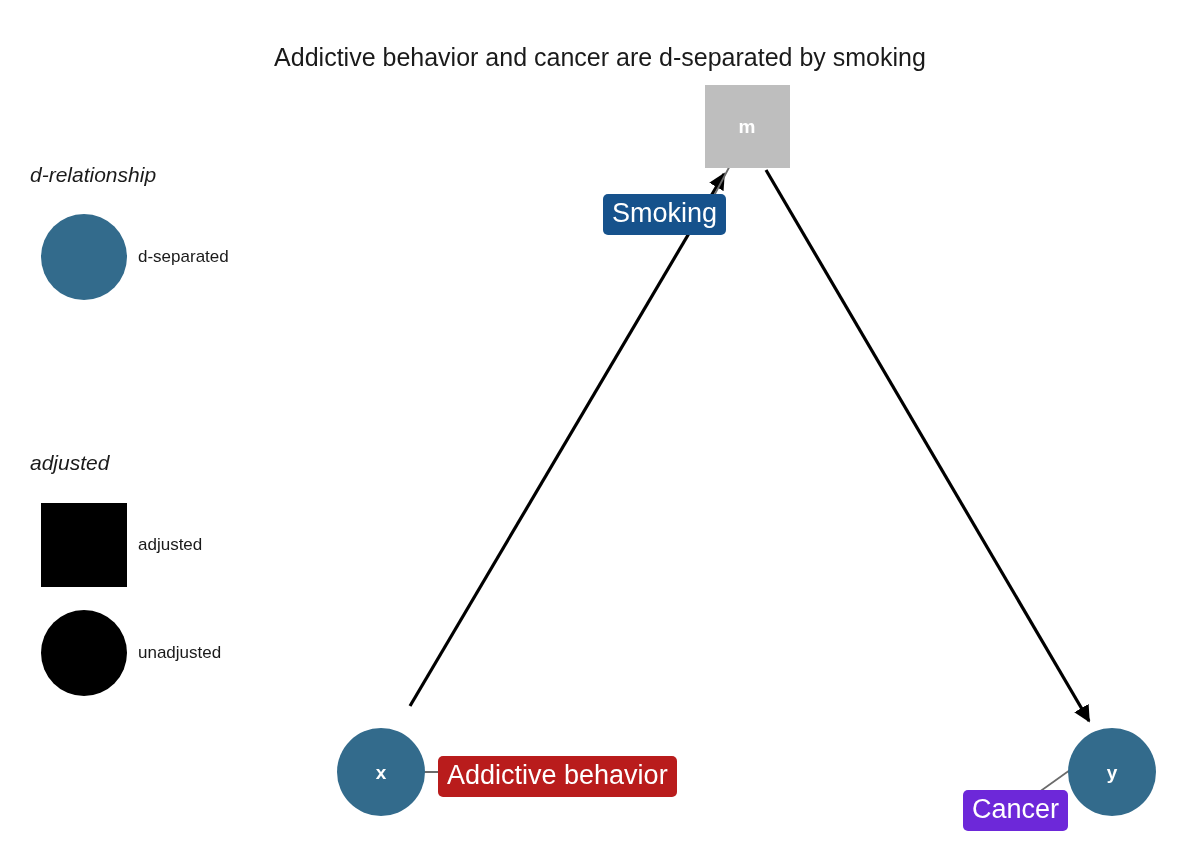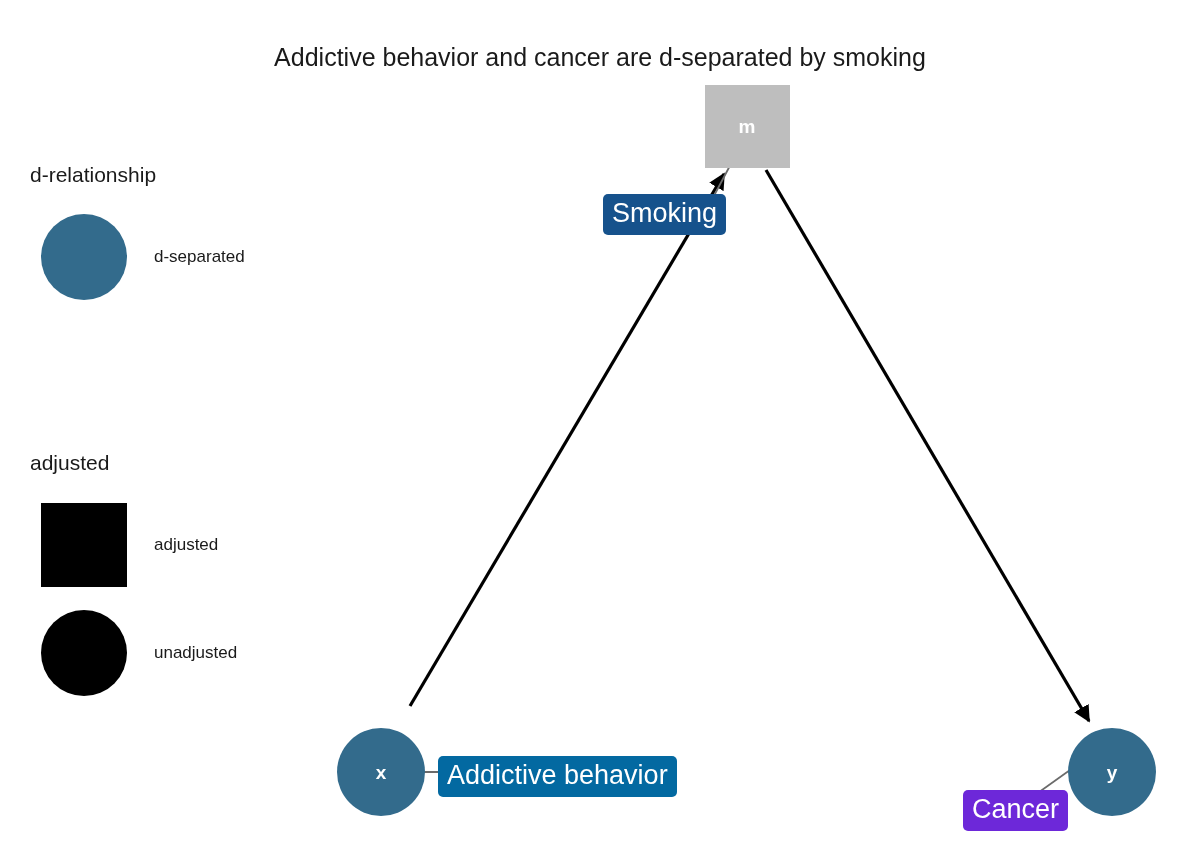--- a/index.html
+++ b/index.html
@@ -40,20 +40,21 @@
     position: absolute;
     left: 30px;
   }
   #legend-drel { top: 163px; }
   #legend-adj  { top: 451px; }
   .legend-title {
     font-size: 21px;
     color: #1a1a1a;
     margin-bottom: 16px;
     white-space: nowrap;
+    font-style: italic;
   }
   .legend-row {
     display: flex;
     align-items: center;
     height: 108px;
   }
   .legend-key {
     width: 108px;
     display: flex;
     align-items: center;
@@ -65,21 +66,20 @@
     height: 86px;
     border-radius: 50%;
   }
   .key-square {
     width: 86px;
     height: 84px;
   }
   .legend-label {
     font-size: 17px;
     color: #1a1a1a;
-    margin-left: 16px;
     white-space: nowrap;
   }
   
   .node-text {
     position: absolute;
     font-size: 19px;
     font-weight: bold;
     color: #ffffff;
     transform: translate(-50%, -50%);
     pointer-events: none;
@@ -154,14 +154,14 @@
     <circle id="node-x" cx="381" cy="772" r="44" fill="#336b8c"></circle>
     <circle id="node-y" cx="1112" cy="772" r="44" fill="#336b8c"></circle>
   </g>
 </svg>
 
 <div class="node-text" style="left:747px; top:127px;">m</div>
 <div class="node-text" style="left:381px; top:773px;">x</div>
 <div class="node-text" style="left:1112px; top:773px;">y</div>
 
 <div class="node-label" style="left: 603px; top: 194px; background: rgb(22, 82, 140);">Smoking</div>
-<div class="node-label" style="left: 438px; top: 756px; background: #0369a1;">Addictive behavior</div>
+<div class="node-label" style="left: 438px; top: 756px; background: #b91c1c;">Addictive behavior</div>
 <div class="node-label" style="left: 963px; top: 790px; background: #6d28d9;">Cancer</div>
 
 </body></html>

